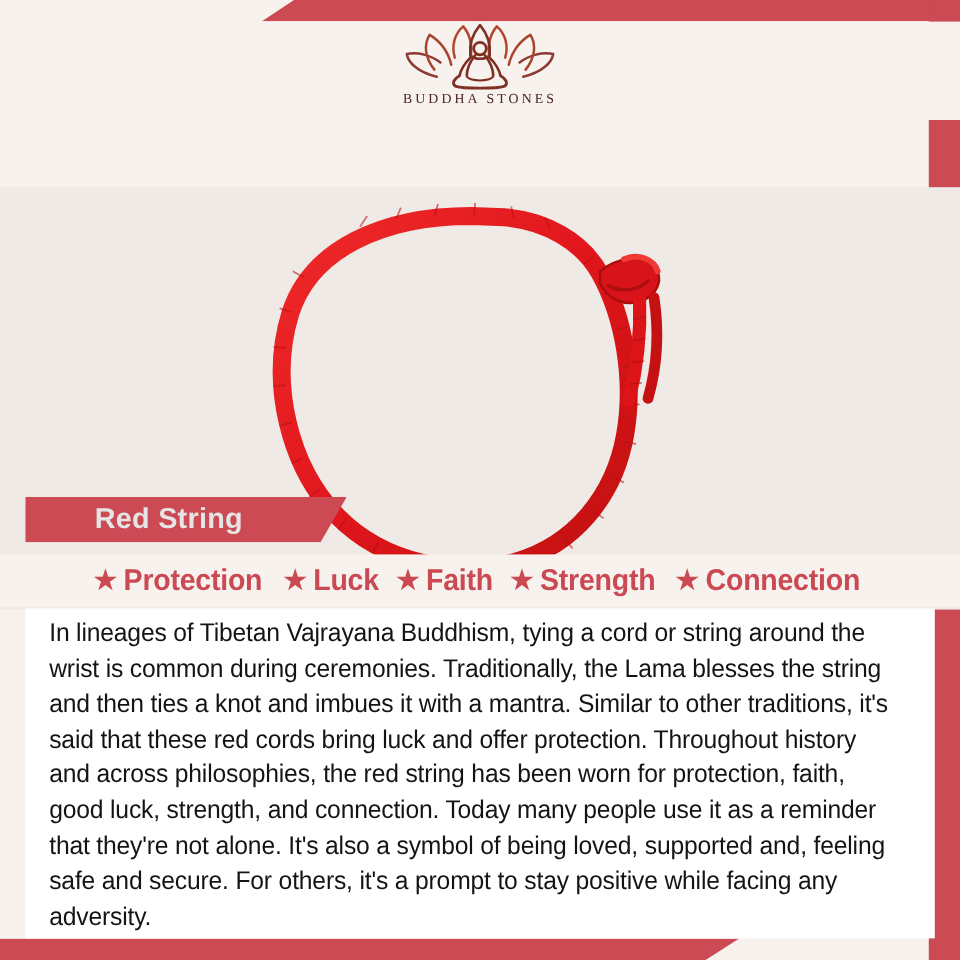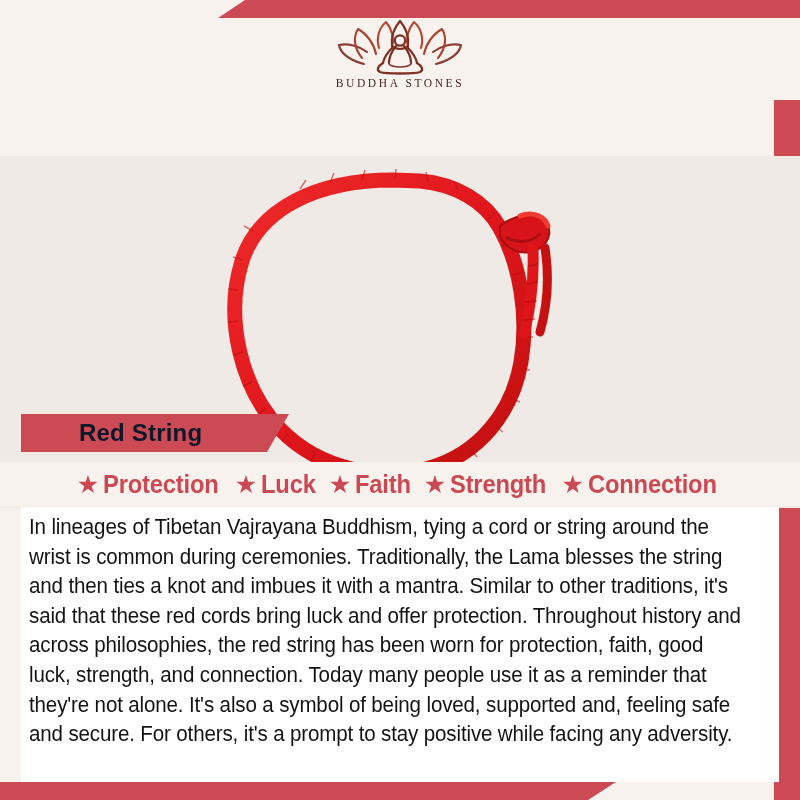--- a/index.html
+++ b/index.html
@@ -67,21 +67,21 @@
   
   .label-banner{
     position:absolute;left:21px;top:414px;width:268px;height:38px;
     background:#cb4a53;
     clip-path:polygon(0 0, 100% 0, calc(100% - 22px) 100%, 0 100%);
     display:flex;align-items:center;
   }
   .label-text{
     margin-left:58px;
     font-family:"Liberation Sans Narrow","Liberation Sans",sans-serif;
-    font-weight:bold;font-size:24px;color:#0f172a;letter-spacing:0.2px;
+    font-weight:bold;font-size:24px;color:#e5e5e5;letter-spacing:0.2px;
     white-space:nowrap;
   }
 
   
   .benefits{
     position:absolute;left:0;top:462px;width:800px;height:44px;
     display:flex;align-items:center;justify-content:center;
     background:#f7f2ee;
   }
   .benefit{
@@ -94,21 +94,21 @@
   .benefit .btxt{
     font-family:"Liberation Sans Narrow","Liberation Sans",sans-serif;
     font-weight:bold;font-size:25px;color:#cb4953;letter-spacing:-0.2px;
     transform:scaleX(0.95);transform-origin:left center;
   }
 
   
   .body-panel{
     position:absolute;left:21px;top:507px;width:758px;height:275px;
     background:#ffffff;
-    padding:6px 10px 0 8px;
+    padding:6px 10px 0 20px;
     box-sizing:border-box;
   }
   .body-text{
     font-family:"Liberation Sans Narrow","Liberation Sans",sans-serif;
     font-size:21.3px;line-height:29.6px;color:#141414;font-weight:500;
     letter-spacing:-0.15px;
     transform:scaleX(0.965);transform-origin:left top;
     margin:0;
   }
 </style>

